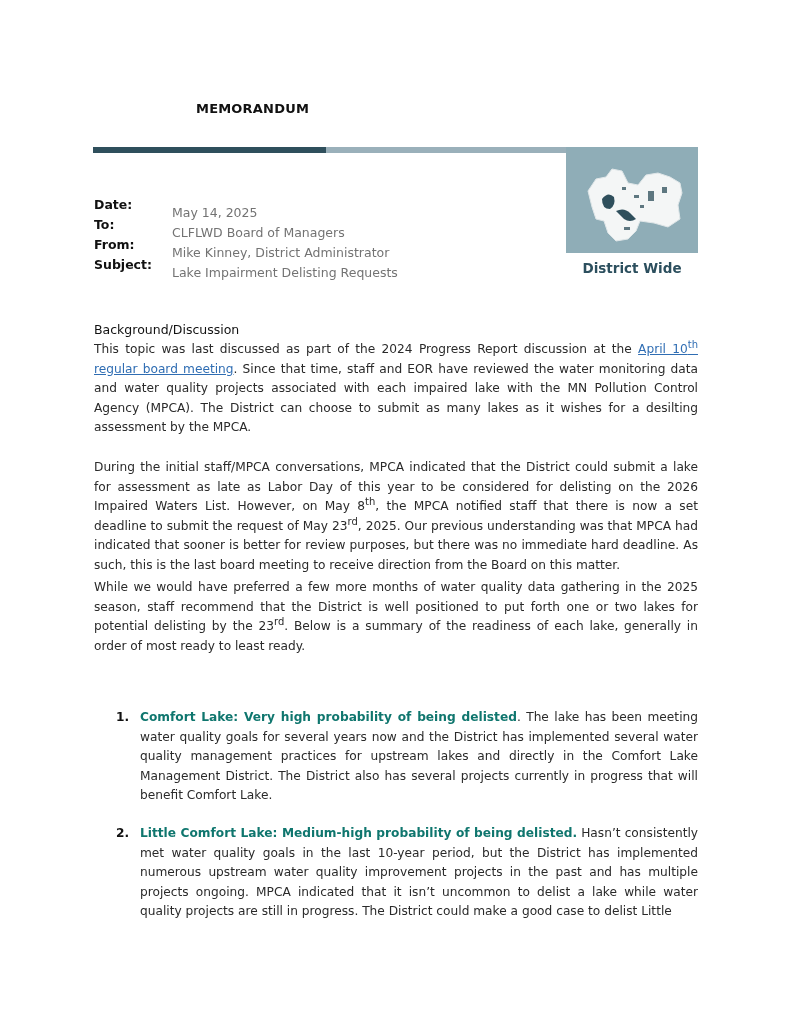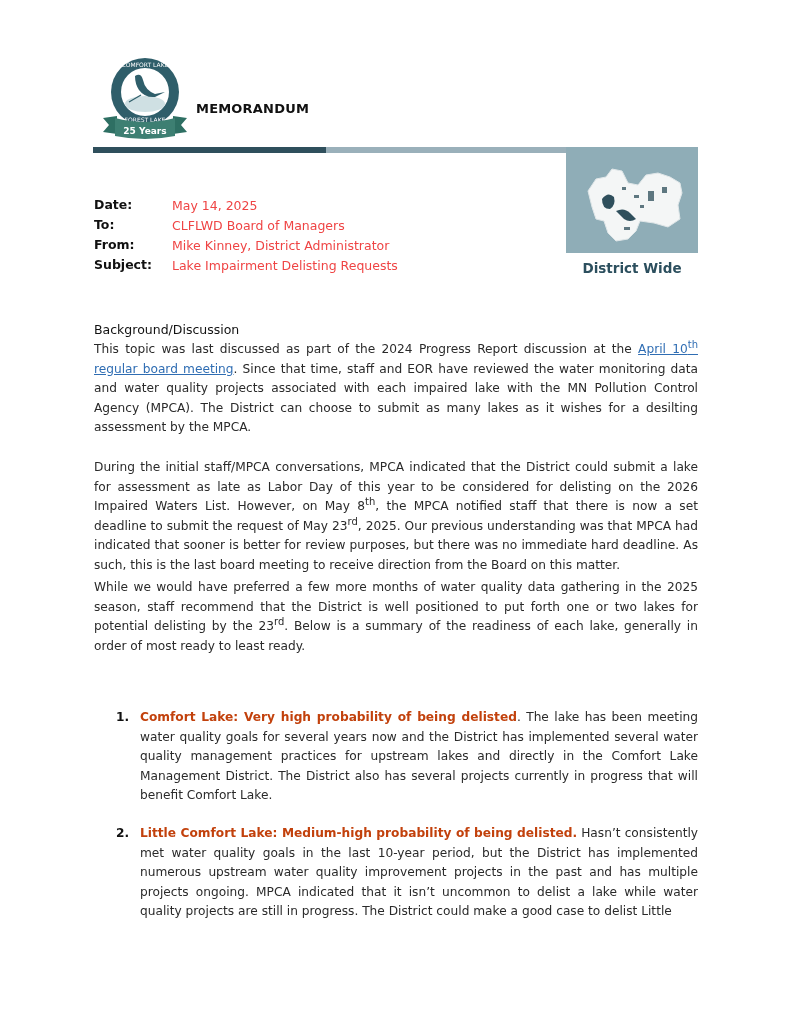--- a/index.html
+++ b/index.html
@@ -18,55 +18,40 @@
 
   .district-box { position: absolute; left: 566px; top: 147px; width: 132px; height: 106px; background: #8fadb7; }
   .district-map { position: absolute; left: 12px; top: 14px; width: 110px; height: 90px; }
   .district-label { position: absolute; left: 0; width: 132px; top: 113px; text-align: center;
                     font-size: 13.5px; font-weight: bold; color: #2c4f5e; }
 
   
   .meta { position: absolute; left: 94px; top: 197px; }
   .meta-row { position: relative; height: 20px; }
   .meta-label { position: absolute; left: 0; top: 0; font-size: 12.5px; font-weight: bold; color: #111; text-align: right; }
-  .meta-value { position: absolute; left: 78px; top: 1px; font-size: 12.5px; color: #ef4444; white-space: nowrap; }
+  .meta-value { position: absolute; left: 78px; top: 8px; font-size: 12.5px; color: #737373; white-space: nowrap; }
 
   
   .section-heading { position: absolute; left: 94px; top: 322px; font-size: 12.5px; font-weight: normal; color: #111; }
   .para { position: absolute; left: 94px; width: 604px; font-size: 12.2px; line-height: 19.6px;
           text-align: justify; color: #2a2a2a; }
   .para sup { font-size: 10px; line-height: 0; vertical-align: super; }
   a.link { color: #2f6db3; text-decoration: underline; }
 
   .list-item { position: absolute; left: 116px; width: 582px; font-size: 12.2px; line-height: 19.6px;
                text-align: justify; color: #2a2a2a; }
   .list-num { position: absolute; left: 0; top: 0; font-weight: bold; color: #111; }
   .list-body { margin-left: 24px; }
-  .list-lead { font-weight: bold; color: #c2410c; }
+  .list-lead { font-weight: bold; color: #0f766e; }
 </style>
 </head>
 <body>
 
 <div class="page">
 
-  <div class="logo">
-    <svg width="96" height="86" viewBox="0 0 96 86">
-      <circle cx="48" cy="38" r="34" fill="#2f5e6a"></circle>
-      <circle cx="48" cy="38" r="24" fill="#ffffff"></circle>
-      <ellipse cx="48" cy="50" rx="20" ry="8" fill="#cfe0e3"></ellipse>
-      <path d="M38 22 Q44 18 46 26 Q48 36 58 40 L68 38 L58 43 Q48 44 42 36 Q38 30 38 22 Z" fill="#2f5e6a"></path>
-      <path d="M32 48 L44 41" stroke="#2f5e6a" stroke-width="1.2"></path>
-      <text x="48" y="13" text-anchor="middle" font-size="6" fill="#ffffff" font-family="DejaVu Sans, sans-serif">COMFORT LAKE</text>
-      <text x="48" y="68" text-anchor="middle" font-size="6" fill="#ffffff" font-family="DejaVu Sans, sans-serif">FOREST LAKE</text>
-      <path d="M6 64 L20 62 L20 80 L6 78 L12 71 Z" fill="#2e6f63"></path>
-      <path d="M90 64 L76 62 L76 80 L90 78 L84 71 Z" fill="#2e6f63"></path>
-      <path d="M18 64 Q48 72 78 64 L78 82 Q48 88 18 82 Z" fill="#3d7f72"></path>
-      <text x="48" y="80" text-anchor="middle" font-size="9" font-weight="bold" fill="#ffffff" font-family="DejaVu Sans, sans-serif">25 Years</text>
-    </svg>
-  </div>
 
   <div class="memo-title">MEMORANDUM</div>
 
   <div class="rule-dark"></div>
   <div class="rule-light"></div>
 
   <div class="district-box">
     <svg class="district-map" viewBox="0 0 110 90">
       <path d="M10 30 L18 18 L28 16 L34 8 L44 10 L50 22 L60 24 L68 14 L80 12 L92 16 L102 22 L104 32 L100 44 L102 58 L90 66 L76 62 L62 60 L58 70 L50 78 L38 80 L30 72 L26 60 L18 58 L14 46 Z" fill="#f4f6f6" stroke="#dfe6e8" stroke-width="1"></path>
       <path d="M24 38 Q30 30 36 36 Q38 44 32 48 Q24 48 24 38 Z" fill="#2f4f5c"></path>

